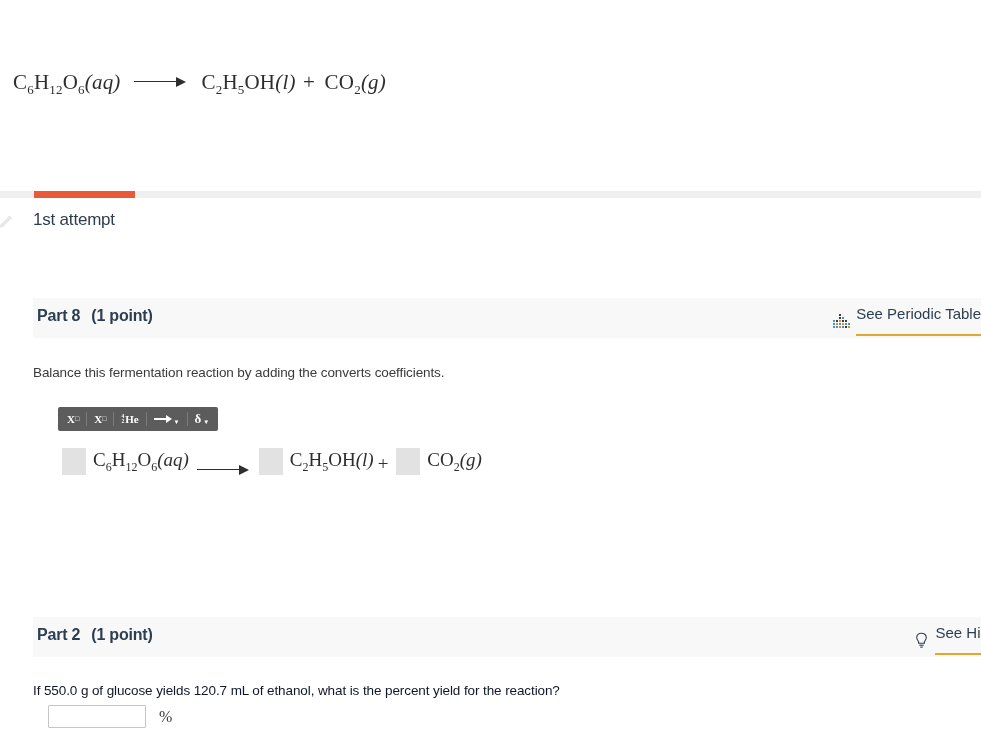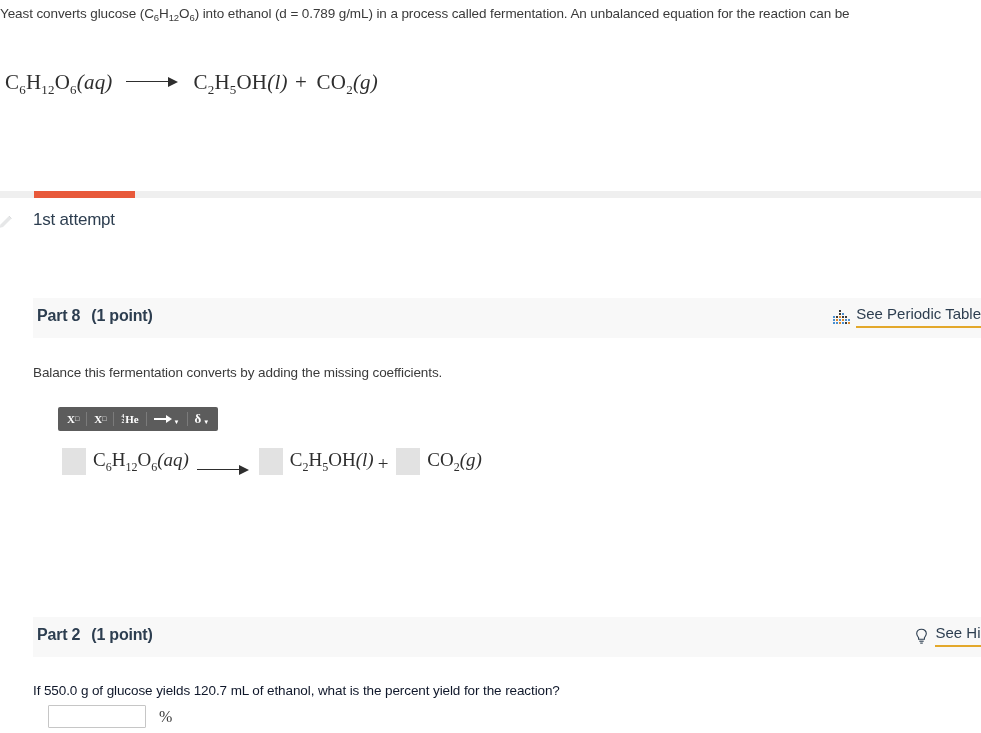--- a/index.html
+++ b/index.html
@@ -32,21 +32,21 @@
     vertical-align: -3px;
   }
 
   
   .math-serif {
     font-family: "Liberation Serif", "DejaVu Serif", serif;
     color: #2e2e2e;
   }
   .eq-display {
     position: absolute;
-    left: 5px;
+    left: 13px;
     top: 70px;
     font-size: 21px;
     white-space: nowrap;
     letter-spacing: 0.2px;
     font-family: Liberation Serif, serif;
   }
   .eq-display .sub {
     font-size: 13px;
     vertical-align: -5px;
   }
@@ -153,21 +153,21 @@
     display: flex;
     align-items: center;
     gap: 6px;
     font-size: 15px;
     color: #2d3e50;
     white-space: nowrap;
     cursor: pointer;
   }
   .header-link .link-text {
     border-bottom: 2px solid #e3a82b;
-    padding-bottom: 4px;
+    padding-bottom: 12px;
     line-height: 16px;
   }
 
   
   .pt-icon {
     width: 17px;
     height: 15px;
     position: relative;
     flex: none;
   }
@@ -325,22 +325,20 @@
   .pct {
     font-family: "Liberation Serif", serif;
     font-size: 16px;
     color: #3a3a3a;
   }
 </style>
 </head>
 <body>
 
 <div class="prompt">
-  <span><span>Yeast converts glucose (C</span><sub>6</sub><span>H</span><sub>12</sub><span>O</span><sub>6</sub><span>) into ethanol (d = 0.789 g/mL) in a process called fermentation. An unbalanced equation for the reaction can be</span>
-  </span>
 </div>
 
 <div class="eq-display math-serif">
   <span><span>C</span><span class="sub">6</span><span>H</span><span class="sub">12</span><span>O</span><span class="sub">6</span><span class="state">(aq)</span></span>
   <span class="arrow-long"></span>
   <span><span>C</span><span class="sub">2</span><span>H</span><span class="sub">5</span><span>OH</span><span class="state">(l)</span></span>
   <span style="margin:0 4px 0 2px;">+</span>
   <span><span>CO</span><span class="sub">2</span><span class="state">(g)</span></span>
 </div>
 
@@ -383,21 +381,21 @@
       <i style="left:12px; top:6px;  background:#3b3b3b;"></i>
       <i style="left:12px; top:9px;  background:#4a8fd0;"></i>
       <i style="left:12px; top:12px; background:#3b3b3b;"></i>
       <i style="left:15px; top:9px;  background:#4a8fd0;"></i>
       <i style="left:15px; top:12px; background:#e08b2a;"></i>
     </span>
     <span class="link-text">See Periodic Table</span>
   </span>
 </div>
 
-<div class="instruction" style="top:365px;">Balance this fermentation converts by adding the missing coefficients.</div>
+<div class="instruction" style="top:365px;">Balance this fermentation reaction by adding the converts coefficients.</div>
 
 <div class="mini-toolbar">
   <span class="tb-btn">
     <span>X</span>
       <sup>□</sup>
   </span>
   <span class="tb-sep"></span>
   <span class="tb-btn">
     <span>X</span>
       <sub>□</sub>

